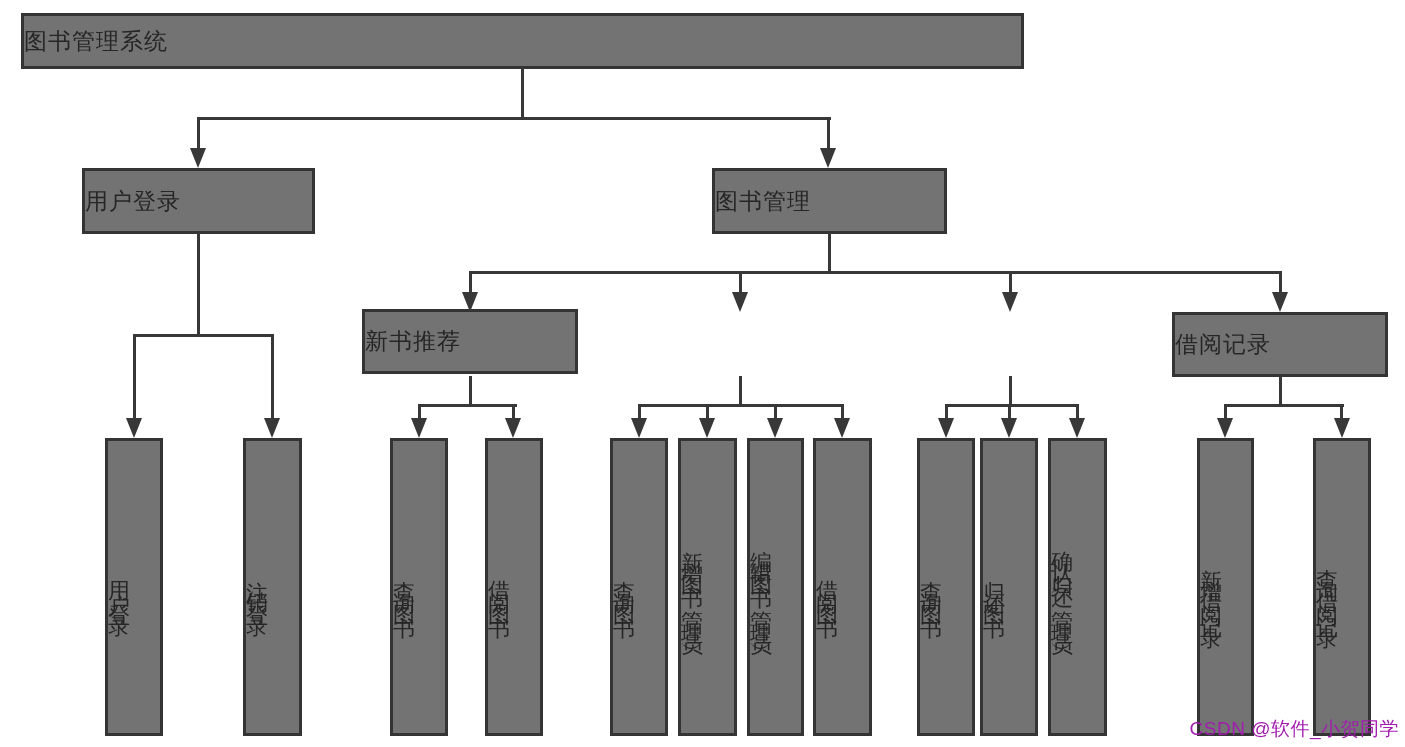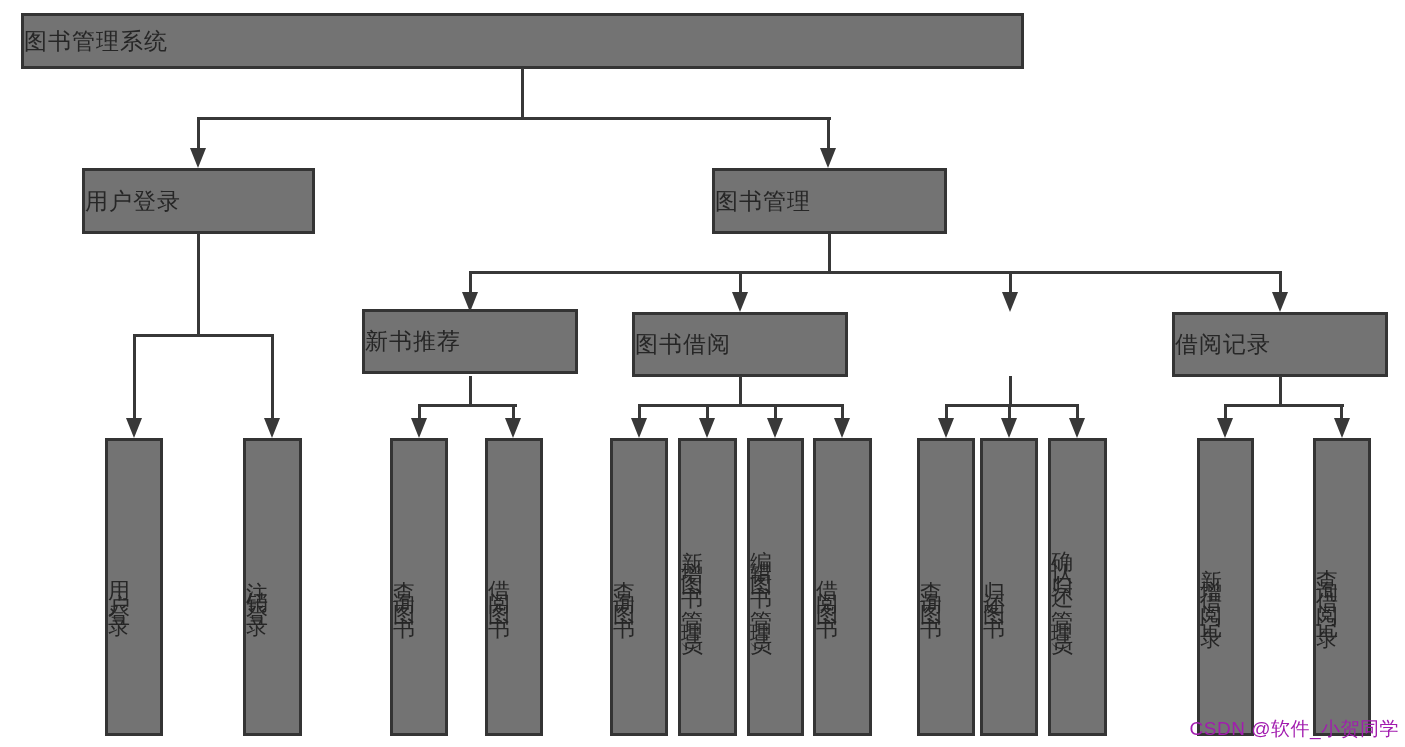--- a/index.html
+++ b/index.html
@@ -43,23 +43,20 @@
 
   <div class="box" style="left:82px;top:168px;width:233px;height:66px">
     <span class="lbl">用户登录</span>
   </div>
   <div class="box" style="left:712px;top:168px;width:235px;height:66px">
     <span class="lbl">图书管理</span>
   </div>
 
   <div class="box" style="left:362px;top:309px;width:216px;height:65px">
     <span class="lbl">新书推荐</span>
-  </div>
-  <div class="box" style="left:632px;top:312px;width:216px;height:65px">
-    <span class="lbl">图书借阅</span>
   </div>
   <div class="box" style="left:1172px;top:312px;width:216px;height:65px">
     <span class="lbl">借阅记录</span>
   </div>
 
   <div class="box leaf" style="left:105px;width:58px">
     <span class="lbl">用户登录</span>
   </div>
   <div class="box leaf" style="left:243px;width:59px">
     <span class="lbl">注销登录</span>

